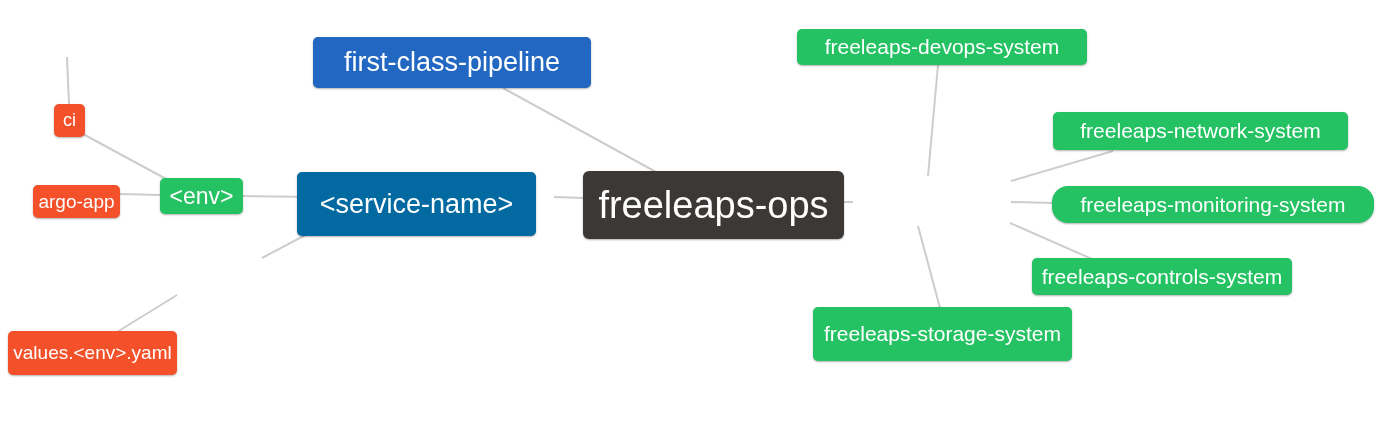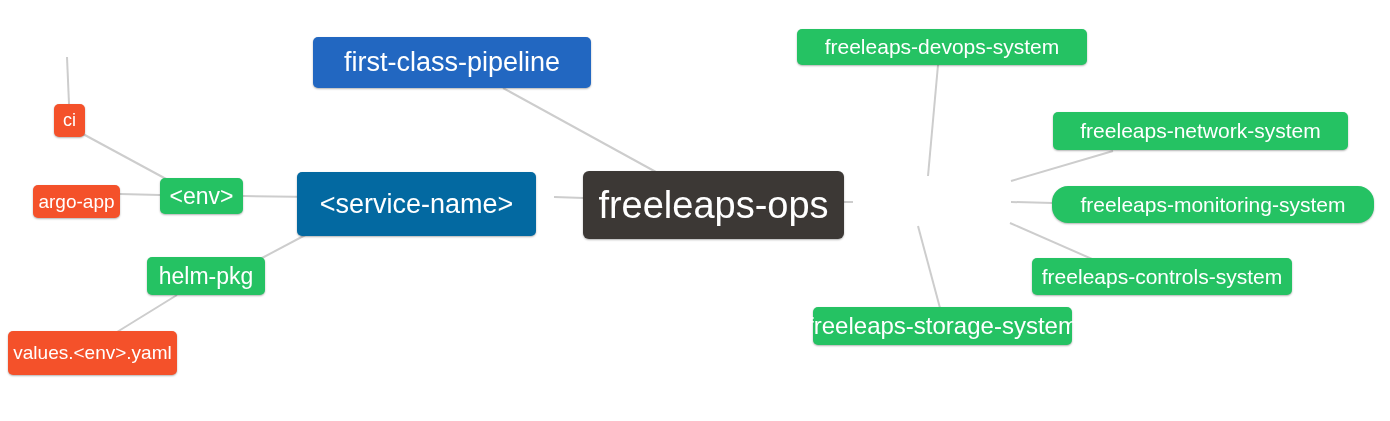--- a/index.html
+++ b/index.html
@@ -61,34 +61,33 @@
     <line class="edge" x1="918" y1="226" x2="940" y2="308" stroke="#cdcdcd"></line>
   </svg>
 
 
   <div class="node" style="left: 54px; top: 104px; width: 31px; height: 33px; font-size: 18px; background-color: rgb(244, 81, 42); color: rgb(255, 255, 255);">ci</div>
 
   <div class="node" style="left: 33px; top: 185px; width: 87px; height: 33px; font-size: 19px; background-color: rgb(244, 81, 42); color: rgb(255, 255, 255);">argo-app</div>
 
   <div class="node" style="left: 160px; top: 178px; width: 83px; height: 36px; font-size: 23px; background-color: rgb(37, 194, 99); color: rgb(255, 255, 255);">&lt;env&gt;</div>
 
-  <div class="node" style="left: 147px; top: 257px; width: 118px; height: 38px; font-size: 23px; background-color: rgb(37, 194, 99); color: rgb(255, 255, 255);">helm-pkg</div>
 
   <div class="node" style="left: 8px; top: 331px; width: 169px; height: 44px; font-size: 19px; background-color: rgb(244, 81, 42); color: rgb(255, 255, 255);">values.&lt;env&gt;.yaml</div>
 
   <div class="node" style="left: 313px; top: 37px; width: 278px; height: 51px; font-size: 27px; background-color: rgb(34, 103, 193); color: rgb(255, 255, 255);">first-class-pipeline</div>
 
   <div class="node" style="left: 297px; top: 172px; width: 239px; height: 64px; font-size: 27px; background-color: #0369a1; color: rgb(255, 255, 255);">&lt;service-name&gt;</div>
 
   <div class="node" style="left: 583px; top: 171px; width: 261px; height: 68px; font-size: 38px; border-radius: 6px; background-color: rgb(60, 56, 53); color: rgb(255, 255, 255);">freeleaps-ops</div>
 
 
   <div class="node" style="left: 797px; top: 29px; width: 290px; height: 36px; font-size: 21px; background-color: rgb(37, 194, 99); color: rgb(255, 255, 255);">freeleaps-devops-system</div>
 
   <div class="node" style="left: 1053px; top: 112px; width: 295px; height: 38px; font-size: 21px; background-color: rgb(37, 194, 99); color: rgb(255, 255, 255);">freeleaps-network-system</div>
 
   <div class="node" style="left: 1052px; top: 186px; width: 322px; height: 37px; font-size: 21px; background-color: rgb(37, 194, 99); color: rgb(255, 255, 255); border-radius: 16px;">freeleaps-monitoring-system</div>
 
   <div class="node" style="left: 1032px; top: 258px; width: 260px; height: 37px; font-size: 21px; background-color: rgb(37, 194, 99); color: rgb(255, 255, 255);">freeleaps-controls-system</div>
 
-  <div class="node" style="left: 813px; top: 307px; width: 259px; height: 38px; font-size: 24px; background-color: rgb(37, 194, 99); color: rgb(255, 255, 255);">freeleaps-storage-system</div>
+  <div class="node" style="left: 813px; top: 307px; width: 259px; height: 54px; font-size: 21px; background-color: rgb(37, 194, 99); color: rgb(255, 255, 255);">freeleaps-storage-system</div>
 
 </div>
 
 </body></html>

